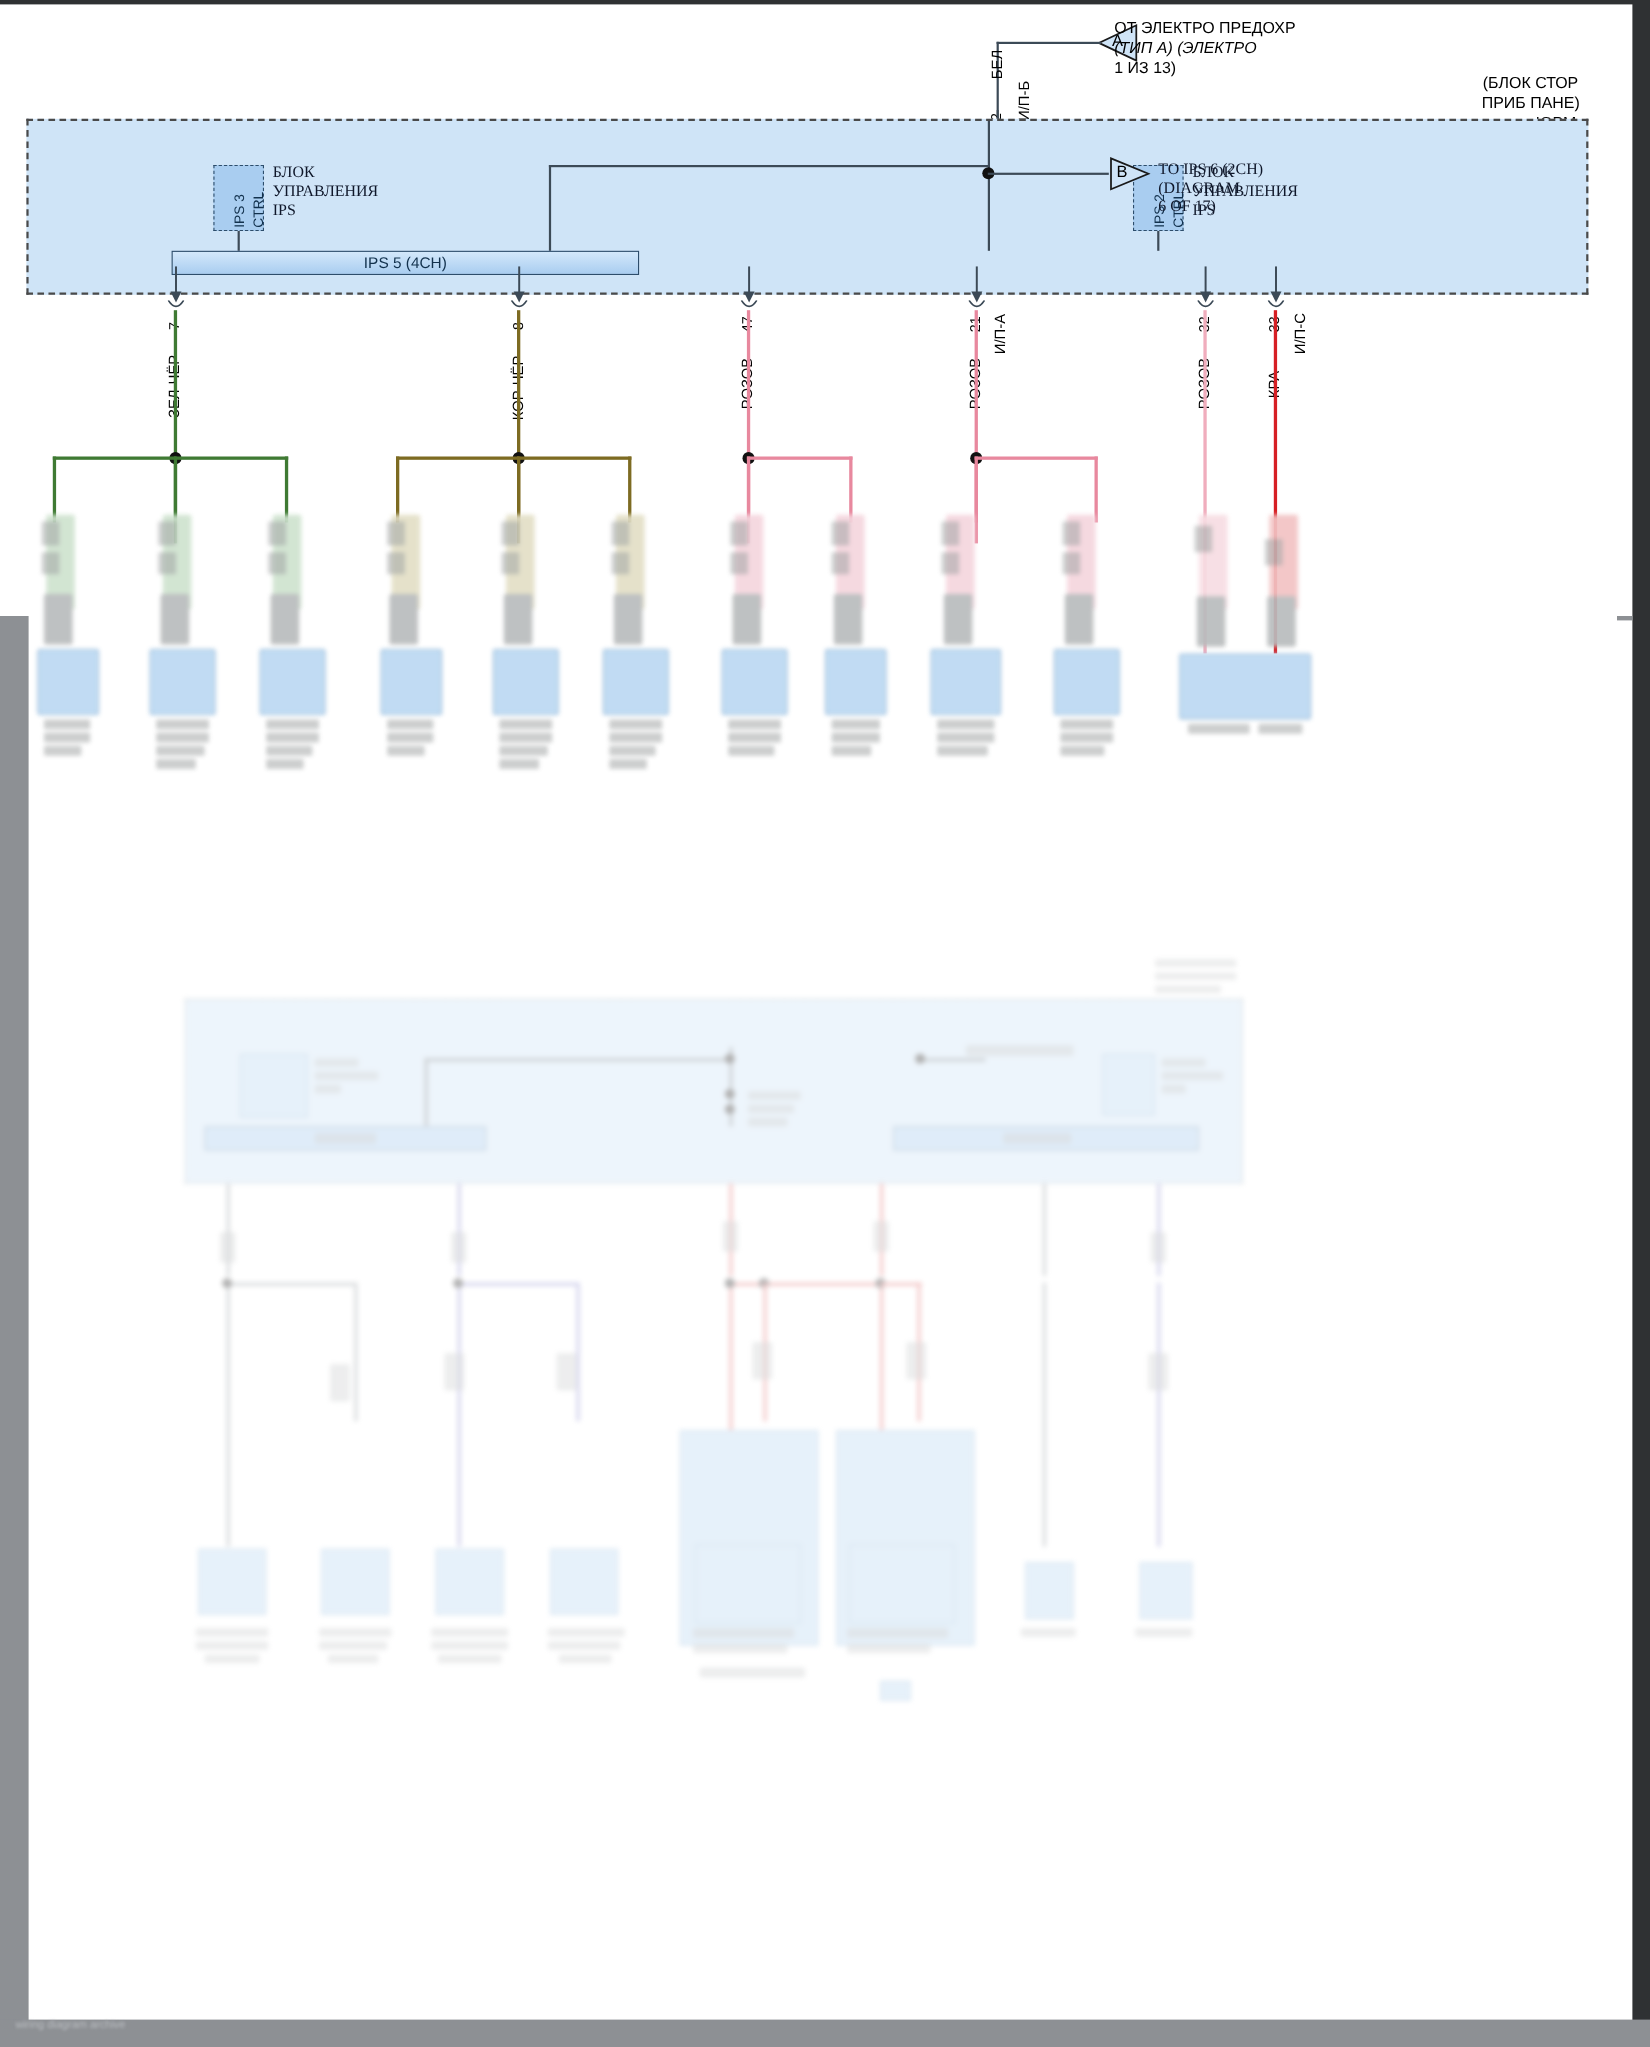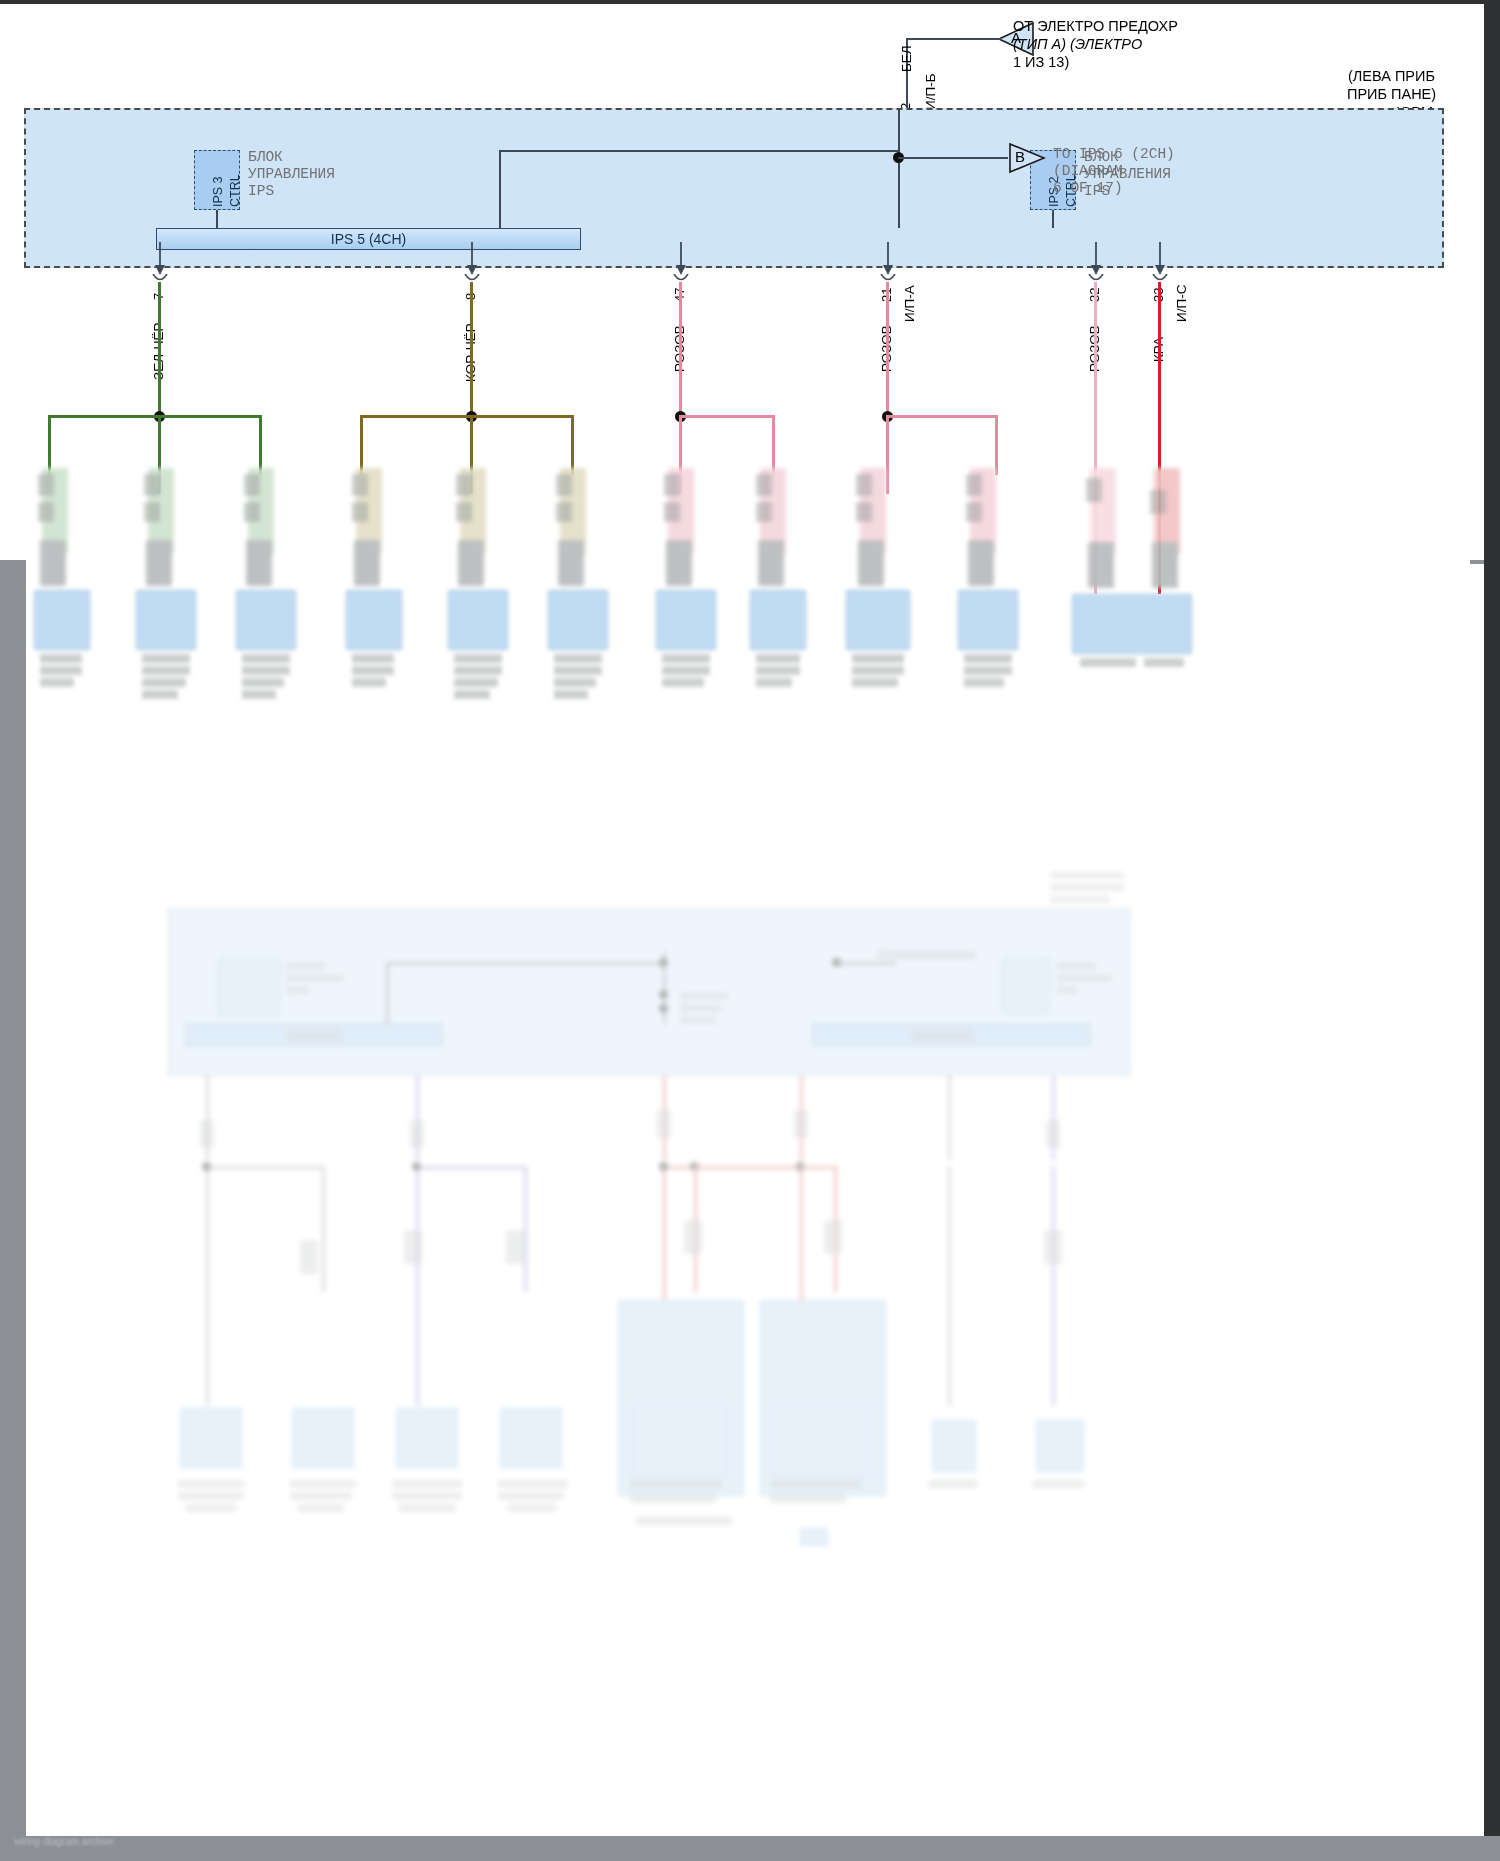--- a/index.html
+++ b/index.html
@@ -66,23 +66,23 @@
     color: #12314d;
     white-space: pre;
     transform-origin: 0 0;
     transform: rotate(-90deg);
     font-family: "Liberation Sans", sans-serif;
   }
   .ctrl-cap {
     position: absolute;
     font-size: 14.5px;
     line-height: 16.5px;
-    color: #737373;
+    color: #0f172a;
     white-space: pre;
-    font-family: Liberation Mono, monospace;
+    font-family: Liberation Serif, serif;
   }
 
   
   .ref-tri { position: absolute; }
 
   
   .wire-v { position: absolute; width: 3px; }
   .wire-h { position: absolute; height: 3px; }
   .node-dot {
     position: absolute;
@@ -189,21 +189,21 @@
       <polygon points="8,19 3,9 13,9" fill="#3c4a57"></polygon>
     </svg>
   </div>
 
   <div class="pin-arrow" style="left:899px;top:112px;">
     <svg width="16" height="12" viewBox="0 0 16 12">
         <path d="M1 0 Q8 11 15 0" stroke="#3c4a57" stroke-width="1.5" fill="none"></path>
       </svg>
   </div>
 
-  <span class="txt" style="left:1348px;top:68px;">(ЛЕВА ПРИБ</span>
+  <span class="txt" style="left:1348px;top:68px;">(БЛОК СТОР</span>
   <span class="txt" style="left:1347px;top:86px;">ПРИБ ПАНЕ)</span>
   <span class="txt" style="left:1396px;top:104px;">IGPM</span>
 
   <div id="igpm-module">
 
     <div class="ctrl-box" style="left:168px;top:40px;">
       <span class="lbl" style="left:16px;top:56px;">IPS 3</span>
       <span class="lbl" style="left:33px;top:56px;">CTRL</span>
     </div>
     <span class="ctrl-cap" style="left:222px;top:39px;">БЛОК</span>

